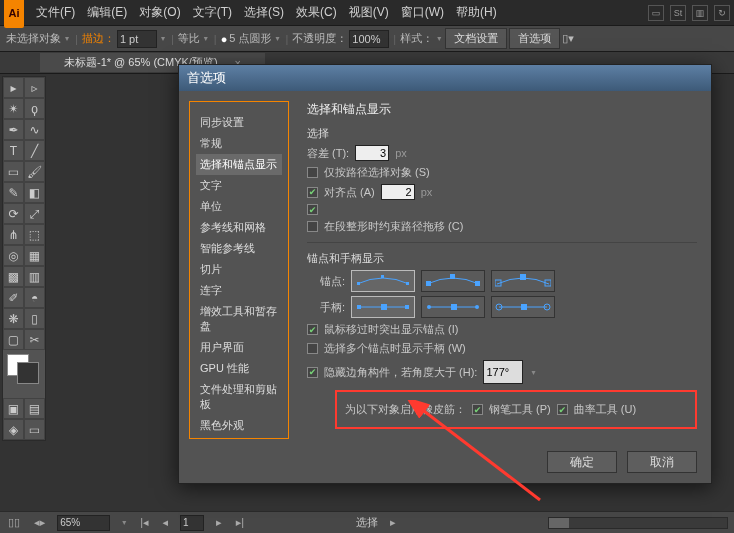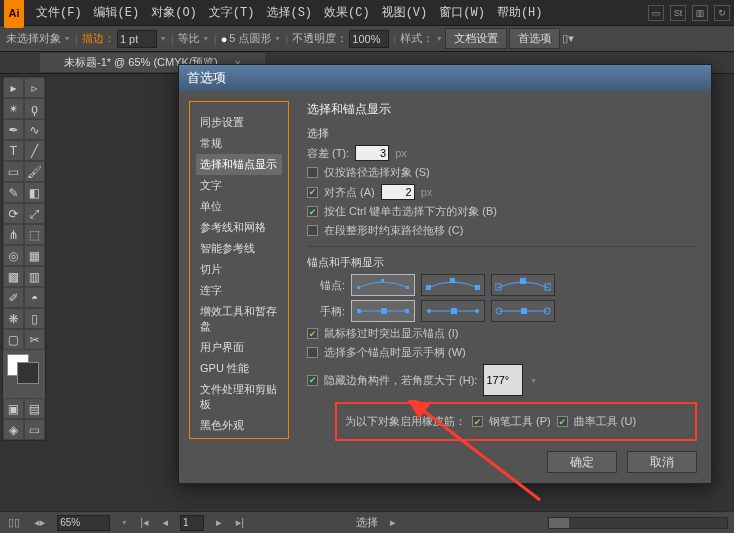--- a/index.html
+++ b/index.html
@@ -1,21 +1,21 @@
 <!DOCTYPE html>
 <html><head>
 <meta charset="utf-8">
 <style>
 * { margin: 0; padding: 0; box-sizing: border-box; font-family: "Microsoft YaHei", sans-serif; }
 body { background: #333333; width: 734px; height: 533px; overflow: hidden; position: relative; color: #c8c8c8; font-size: 11px; }
 
 
 .topbar { background: #2a2a2a; height: 26px; display: flex; align-items: center; padding: 0 4px; border-bottom: 1px solid #1a1a1a; }
 .ai-logo { width: 20px; height: 30px; background: #f58400; color: #330000; font-weight: bold; display: flex; align-items: center; justify-content: center; font-size: 11px; border-radius: 2px; margin-right: 6px; }
-.menu-item { padding: 0 6px; color: #d0d0d0; cursor: default; font-size: 12px; font-family: Liberation Mono, monospace; }
+.menu-item { padding: 0 6px; color: #d0d0d0; cursor: default; font-size: 12px; }
 .topbar-right { margin-left: auto; display: flex; align-items: center; gap: 6px; }
 .topbar-icon { width: 16px; height: 16px; display: flex; align-items: center; justify-content: center; color: #999; border: 1px solid #555; font-size: 9px; }
 
 
 .optbar { background: #474747; height: 26px; display: flex; align-items: center; padding: 0 6px; gap: 2px; border-bottom: 1px solid #1a1a1a; font-size: 11px; }
 .optbar .lbl { color: #bbb; }
 .optbar .orange { color: #f58400; }
 .optbar .sep { color: #666; padding: 0 2px;}
 .optbar input, .optbar select { background: #333; border: 1px solid #222; color: #ccc; height: 18px; font-size: 11px; padding: 0 2px; }
 .optbar .w40 { width: 40px; }
@@ -50,21 +50,21 @@
 .cat-item { padding: 3px 4px; font-size: 11px; color: #ddd; cursor: pointer; }
 .cat-item.sel { background: #6a6a6a; color: #fff; }
 .dialog-main { flex: 1; padding: 10px 14px; overflow: hidden; }
 .sec-title { font-size: 12px; color: #eee; margin-bottom: 8px; }
 .sub-title { font-size: 11px; color: #ddd; margin: 6px 0 4px; }
 .row { display: flex; align-items: center; gap: 6px; margin: 4px 0; font-size: 11px; }
 .row input[type=text] { width: 34px; background: #eee; border: 1px solid #222; height: 16px; font-size: 11px; padding: 0 2px; color: #000; text-align: right;}
 .row .unit { color: #999; }
 .chk { width: 11px; height: 11px; border: 1px solid #888; display: inline-flex; align-items: center; justify-content: center; font-size: 9px; background: #444; }
 .chk.on::after { content: "✔"; color: #76d176; }
-.angle-field { background: #ddd; color: #000; width: 40px; height: 32px; border: 1px solid #222; font-size: 11px; padding: 0 2px; }
+.angle-field { background: #ddd; color: #000; width: 40px; height: 24px; border: 1px solid #222; font-size: 11px; padding: 0 2px; }
 .hr { border: none; border-top: 1px solid #444; margin: 8px 0; }
 
 .anchor-row { display: flex; align-items: center; gap: 6px; margin: 4px 0; }
 .anchor-row .albl { width: 38px; text-align: right; font-size: 11px; color: #ccc; }
 .anchor-opt { width: 64px; height: 22px; background: #5a5a5a; border: 1px solid #333; display: flex; align-items: center; justify-content: center; cursor: pointer; }
 .anchor-opt.sel { border: 1px solid #bbb; background: #666; }
 .anchor-opt svg { width: 56px; height: 14px; }
 
 .highlight-box { border: 2px solid #ff3a2f; padding: 6px 8px; margin-top: 6px; position: relative; margin-left: 28px; }
 .arrow-svg { position: absolute; left: 300px; top: 400px; pointer-events: none; }
@@ -244,21 +244,20 @@
         <span>仅按路径选择对象 (S)</span>
       </div>
       <div class="row">
         <span class="chk on"></span>
         <span>对齐点 (A)</span>
         <input type="text" value="2" style="">
         <span class="unit">px</span>
       </div>
       <div class="row">
         <span class="chk on"></span>
-        <span>按住 Ctrl 键单击选择下方的对象 (B)</span>
       </div>
       <div class="row">
         <span class="chk"></span>
         <span>在段整形时约束路径拖移 (C)</span>
       </div>
 
       <hr class="hr">
 
       <div class="sub-title">锚点和手柄显示</div>
       <div class="anchor-row">

